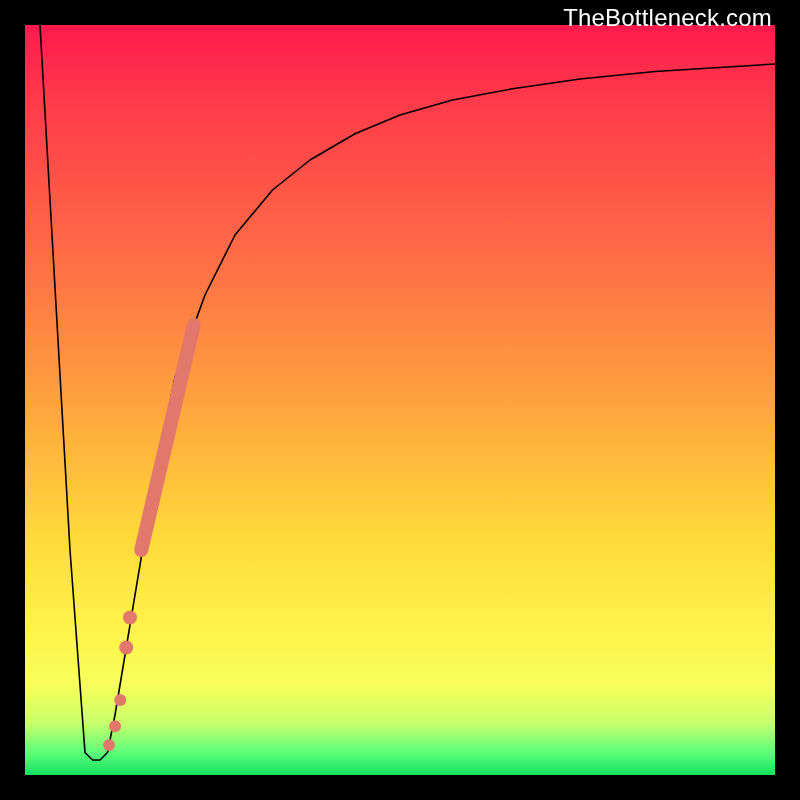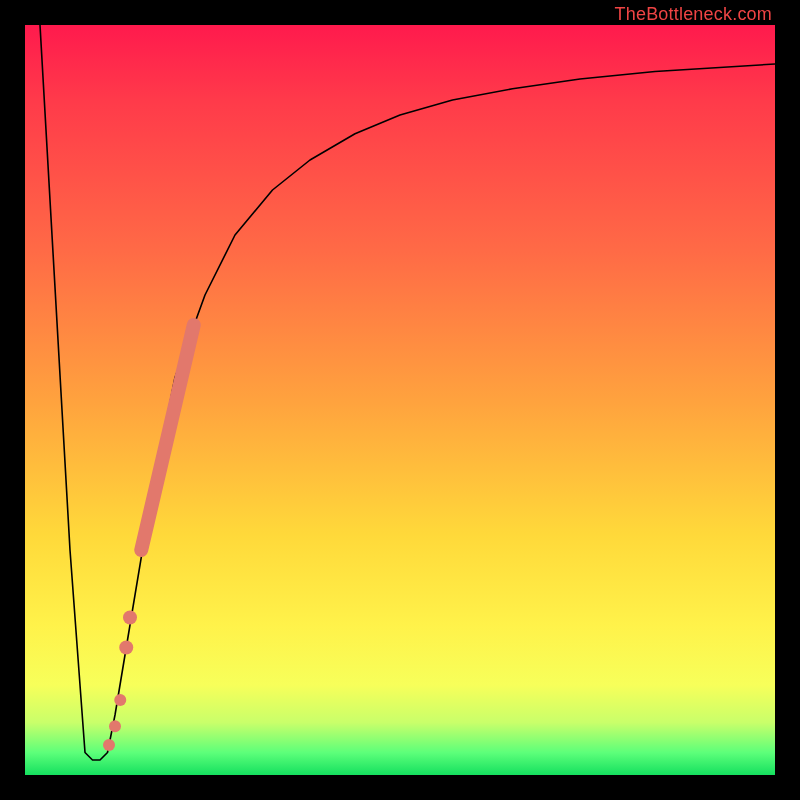--- a/index.html
+++ b/index.html
@@ -35,22 +35,22 @@
       #f7ff5a 88%,
       #c9ff6a 93%,
       #5dff7a 97%,
       #15e05f 100%
     );
   }
   .watermark {
     position: absolute;
     top: 4px;
     right: 28px;
-    color: #ef4444;
-    font-size: 18px;
+    color: #ffffff;
+    font-size: 24px;
     letter-spacing: 0.2px;
     font-weight: 400;
     user-select: none;
   }
   svg.curve {
     position: absolute;
     left: 0;
     top: 0;
     width: 750px;
     height: 750px;

